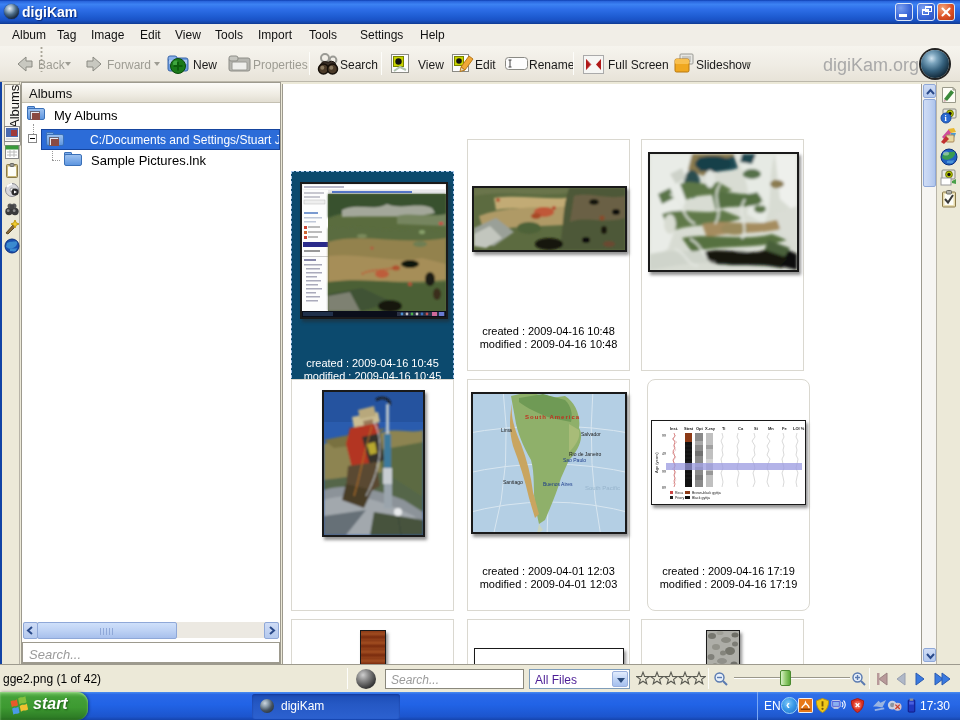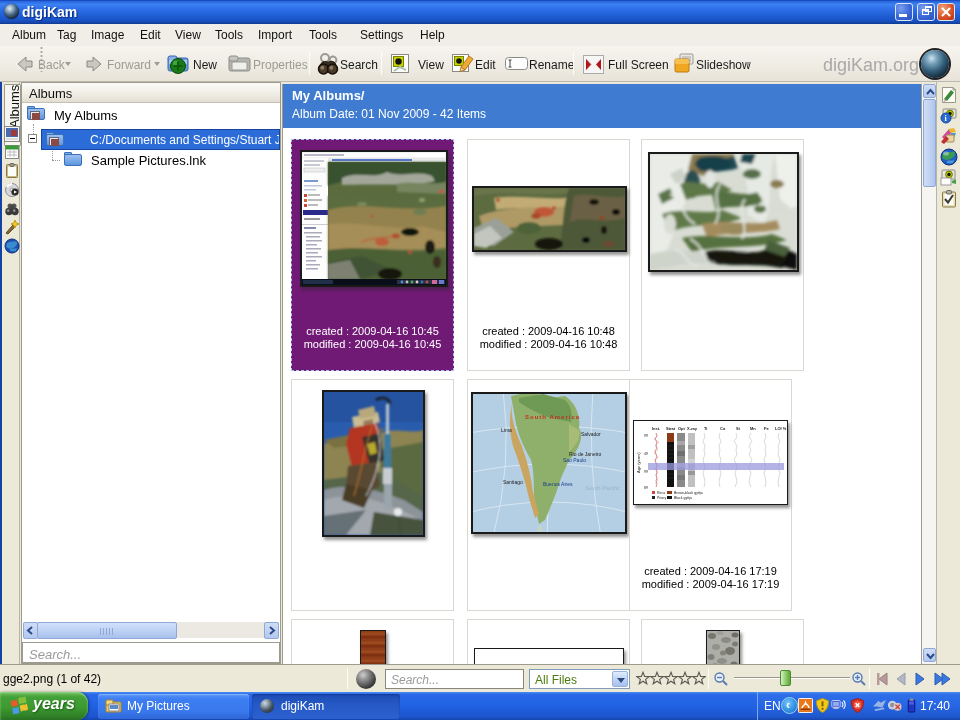--- a/index.html
+++ b/index.html
@@ -76,21 +76,21 @@
 .folder .tab { position:absolute; left:0; top:0; width:8px; height:4px; background:#7cacec; border:1px solid #3a70b8; border-radius:1px; }
 .folder .photo { position:absolute; left:3px; top:5px; width:10px; height:9px; background:#e8e8f0; border:1px solid #667; }
 .folder .photo i { position:absolute; left:1px; top:1px; width:8px; height:7px; background:#8a4a42; }
 
 
 #mainwrap { left:282px; top:84px; width:639px; height:580px; background:#fff; overflow:hidden; border-left:1px solid #9d9a8e; }
 #mainheader { position:absolute; left:0; top:0; width:638px; height:44px; background:#3f7cd1; }
 #mh1 { position:absolute; left:9px; top:4px; color:#fff; font-weight:bold; font-size:13px; }
 #mh2 { position:absolute; left:9px; top:23px; color:#fff; font-size:12px; }
 .cell { position:absolute; width:163px; height:232px; background:#fff; border:1px solid #dad8d0; }
-.cellsel { background:#701a75; border:1px dashed #a8c6ec; }
+.cellsel { background:#0c4a6e; border:1px dashed #a8c6ec;margin-top:32px; }
 .thumb { position:absolute; border:2px solid #1a1a1a; overflow:hidden; box-shadow:2px 3px 3px rgba(40,40,40,0.5); }
 .cap { position:absolute; left:0; width:161px; text-align:center; font-size:11px; line-height:13px; color:#000; }
 .capw { color:#fff; }
 
 
 #vscroll { left:921px; top:84px; width:15px; height:580px; background:#f6f5f2; border-left:1px solid #9d9a8e; }
 .sbtn { position:absolute; left:1px; width:13px; height:14px; background:linear-gradient(180deg,#cfdcf5 0%,#b4c9ee 100%); border:1px solid #8fa8d8; border-radius:2px; }
 .sbtn svg { position:absolute; left:2px; top:3px; }
 #vthumb { position:absolute; left:1px; top:15px; width:13px; height:88px; background:linear-gradient(90deg,#cfdcf5 0%,#c2d3f2 50%,#aec4ec 100%); border:1px solid #8fa8d8; border-radius:2px; }
 
@@ -99,21 +99,21 @@
 .rsicon { position:absolute; left:3px; width:18px; height:18px; }
 
 
 #statusbar { left:0; top:664px; width:960px; height:28px; background:#ece9d8; border-top:1px solid #9d9a8e; }
 #sbtext { position:absolute; left:3px; top:7px; font-size:12px; color:#000; }
 #sbsphere { position:absolute; left:356px; top:4px; width:20px; height:20px; border-radius:50%;
   background:radial-gradient(circle at 35% 30%, #cfcfcf 0%, #8a8a8a 30%, #3a3a3a 70%, #151515 100%); }
 #sbsearch { position:absolute; left:385px; top:4px; width:139px; height:20px; background:#fff; border:1px solid #8a887c; }
 #sbsearch span { position:absolute; left:5px; top:3px; font-size:12px; font-style:italic; color:#9a9a9a; }
 #sbcombo { position:absolute; left:529px; top:4px; width:101px; height:20px; background:#fff; border:1px solid #7f9db9; }
-#sbcombo span { position:absolute; left:5px; top:3px; font-size:12px; color:#4d7c0f; }
+#sbcombo span { position:absolute; left:5px; top:3px; font-size:12px; color:#4c1d95; }
 #comboarr { position:absolute; right:1px; top:1px; width:16px; height:16px; background:linear-gradient(180deg,#e2ecfd 0%,#c0d4f5 50%,#a6c0ee 100%); border:1px solid #9ab0dd; border-radius:2px; }
 #comboarr i { position:absolute; left:4px; top:6px; width:0; height:0; border-left:4px solid transparent; border-right:4px solid transparent; border-top:5px solid #2a4a7a; }
 #zoomtrack { position:absolute; left:734px; top:677px; width:116px; height:2px; background:#9a978a; border-bottom:1px solid #fff; }
 #zoomthumb { position:absolute; left:780px; top:670px; width:11px; height:16px; border-radius:2px;
   background:linear-gradient(90deg,#d8f0c8 0%,#9ad078 45%,#5aa838 100%); border:1px solid #4a8a30; }
 
 
 #taskbar { left:0; top:692px; width:960px; height:28px;
   background:linear-gradient(180deg,#4a8df0 0%,#2a68e8 9%,#2163e6 45%,#1c55cd 88%,#1544ad 100%); }
 #startbtn { position:absolute; left:0; top:0; width:88px; height:28px; border-radius:0 11px 11px 0;
@@ -335,24 +335,20 @@
           <path d="M3 1 L7 4.5 L3 8" stroke="#2a4a8a" stroke-width="2" fill="none"></path>
         </svg>
       </div>
   </div>
   <div id="alsearch">
       <span>Search...</span>
     </div>
 </div>
 
 <div class="abs" id="mainwrap">
-  <div id="mainheader">
-    <span id="mh1">My Albums/</span>
-    <span id="mh2">Album Date: 01 Nov 2009 - 42 Items</span>
-  </div>
 
   <div class="cell cellsel" style="left:8px; top:55px;">
     <div class="thumb" style="left:8px; top:10px; width:148px; height:137px; background:#fff;">
       <svg width="144" height="133" viewBox="0 0 144 133">
         <rect x="0" y="0" width="144" height="133" fill="#f2f2f0"></rect>
         <rect x="1" y="1" width="142" height="4" fill="#fff"></rect>
         <rect x="2" y="2" width="40" height="2" fill="#b8b8c8"></rect>
         <rect x="0" y="6" width="26" height="121" fill="#fdfdfd"></rect>
         <rect x="2" y="8" width="20" height="2" fill="#c8c8d0"></rect>
         <rect x="2" y="12" width="16" height="2" fill="#c8c8d0"></rect>
@@ -572,22 +568,23 @@
         <text x="28" y="38" font-size="5" fill="#222">Lima</text>
         <text x="108" y="42" font-size="5" fill="#222">Salvador</text>
         <text x="96" y="62" font-size="5" fill="#222">Rio de Janeiro</text>
         <text x="90" y="68" font-size="5" fill="#1a3a8a">Sao Paulo</text>
         <text x="30" y="90" font-size="5" fill="#222">Santiago</text>
         <text x="70" y="92" font-size="5" fill="#1a3a8a">Buenos Aires</text>
         <text x="112" y="96" font-size="6" fill="#97b4cc">South Pacific</text>
         <path d="M66 130 L70 136 L64 140 Z" fill="#c8d4c0"></path>
       </svg>
     </div>
-  </div>
-  <div class="cell" style="left:346px; top:295px;">
+    <div class="cap" style="top:185px;">created : 2009-04-01 12:03<br>modified : 2009-04-01 12:03</div>
+  </div>
+  <div class="cell" style="left:364px; top:295px;border-radius:8px;">
     <div class="thumb" style="left:3px; top:40px; width:155px; height:85px; background:#fff; border-width:1px;">
       <svg width="153" height="83" viewBox="0 0 153 83">
         <rect width="153" height="83" fill="#fff"></rect>
         <g font-family="Liberation Sans" font-size="4" font-weight="bold" fill="#222">
           <text x="18" y="9">Inst.</text>
             <text x="32" y="9">Strat</text>
             <text x="44" y="9">Opt</text>
             <text x="53" y="9">X-ray</text>
           <text x="70" y="9">Ti</text>
             <text x="86" y="9">Ca</text>
@@ -799,30 +796,21 @@
 <div class="abs" id="taskbar">
   <div id="startbtn">
     <svg style="position:absolute; left:9px; top:3px;" width="20" height="21" viewBox="0 0 20 21">
       <g transform="rotate(-12 10 10) skewY(-4)">
         <path d="M2.5 5 C4.5 3.5 6.5 6 9 4.5 L9 10.5 C6.5 12 4.5 9.5 2.5 11 Z" fill="#e85a2a"></path>
         <path d="M10.5 4.3 C13 2.8 15.5 5.3 18 3.8 L18 9.8 C15.5 11.3 13 8.8 10.5 10.3 Z" fill="#84c03c"></path>
         <path d="M2.5 12.5 C4.5 11 6.5 13.5 9 12 L9 18 C6.5 19.5 4.5 17 2.5 18.5 Z" fill="#4a9ae8"></path>
         <path d="M10.5 11.8 C13 10.3 15.5 12.8 18 11.3 L18 17.3 C15.5 18.8 13 16.3 10.5 17.8 Z" fill="#f0c030"></path>
       </g>
     </svg>
-    <span class="stext">years</span>
-  </div>
-  <div class="taskbtn" id="task1">
-    <svg style="position:absolute; left:7px; top:4px;" width="17" height="16" viewBox="0 0 17 16">
-      <rect x="1" y="4" width="15" height="10" rx="1" fill="#e8c868" stroke="#a8842a"></rect>
-      <rect x="1" y="2" width="7" height="5" rx="1" fill="#f0d888" stroke="#a8842a"></rect>
-      <rect x="4" y="6" width="10" height="7" fill="#fff" stroke="#888"></rect>
-      <rect x="5" y="7" width="8" height="4" fill="#5a8ac8"></rect>
-    </svg>
-    <span>My Pictures</span>
+    <span class="stext">start</span>
   </div>
   <div class="taskbtn" id="task2">
     <div style="position:absolute; left:8px; top:5px; width:14px; height:14px; border-radius:50%;
       background:radial-gradient(circle at 35% 30%, #cdd6de 0%, #8fa0ae 25%, #45525f 55%, #16202c 100%);"></div>
     <span>digiKam</span>
   </div>
   <div id="tray">
     <span class="en">EN</span>
     <div style="position:absolute; left:23px; top:5px; width:17px; height:17px; border-radius:50%;
       background:radial-gradient(circle at 40% 35%, #7ec8f8 0%, #3a9ae8 45%, #1a6ac8 100%); border:1px solid #9ad0f8;"></div>
@@ -856,15 +844,15 @@
       <circle cx="6" cy="7" r="5" fill="#d8dce2" opacity="0.9"></circle>
       <circle cx="6" cy="7" r="2.5" fill="#8a94a0"></circle>
       <circle cx="12" cy="9" r="4.5" fill="#e8ccc8" opacity="0.9"></circle>
       <path d="M9.5 6.5 L14.5 11.5 M14.5 6.5 L9.5 11.5" stroke="#c84030" stroke-width="1.4"></path>
     </svg>
     <svg class="trayicon" style="left:146px;" width="11" height="16" viewBox="0 0 11 16">
       <rect x="2" y="2" width="7" height="13" rx="1" fill="#2038c0" stroke="#101880"></rect>
       <rect x="3.5" y="0.5" width="4" height="2.5" fill="#8890a0"></rect>
       <rect x="3" y="4" width="5" height="3" fill="#4a60e0"></rect>
     </svg>
-    <span class="clock">17:40</span>
+    <span class="clock">17:30</span>
   </div>
 </div>
 
 </body></html>

